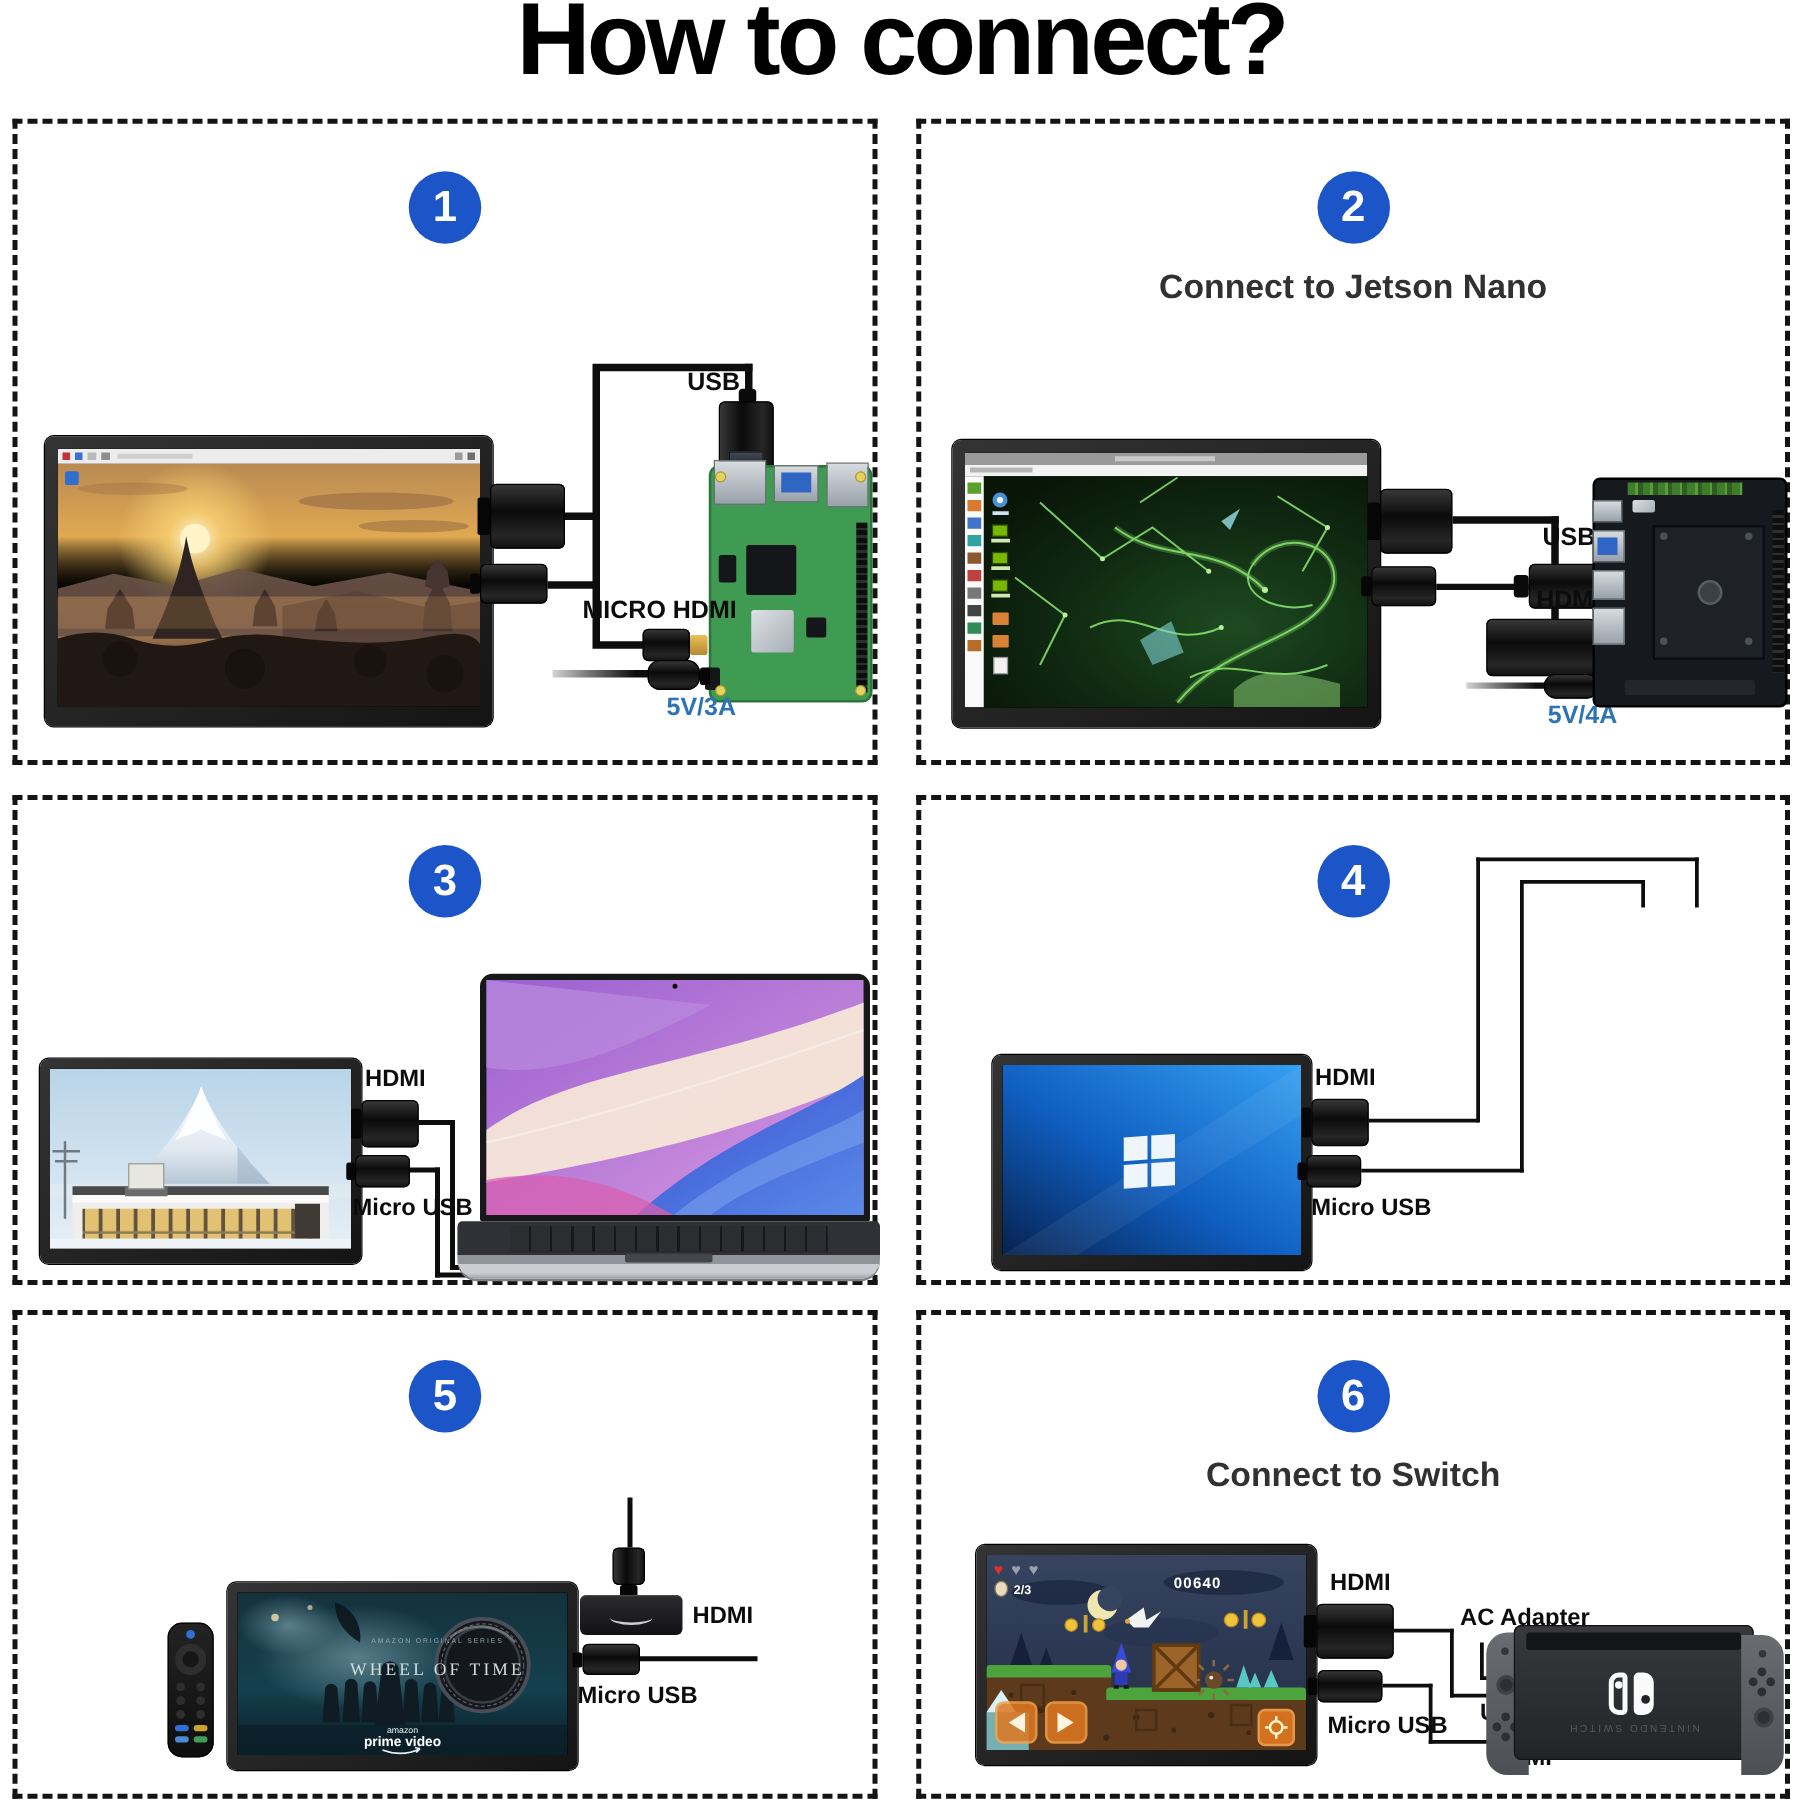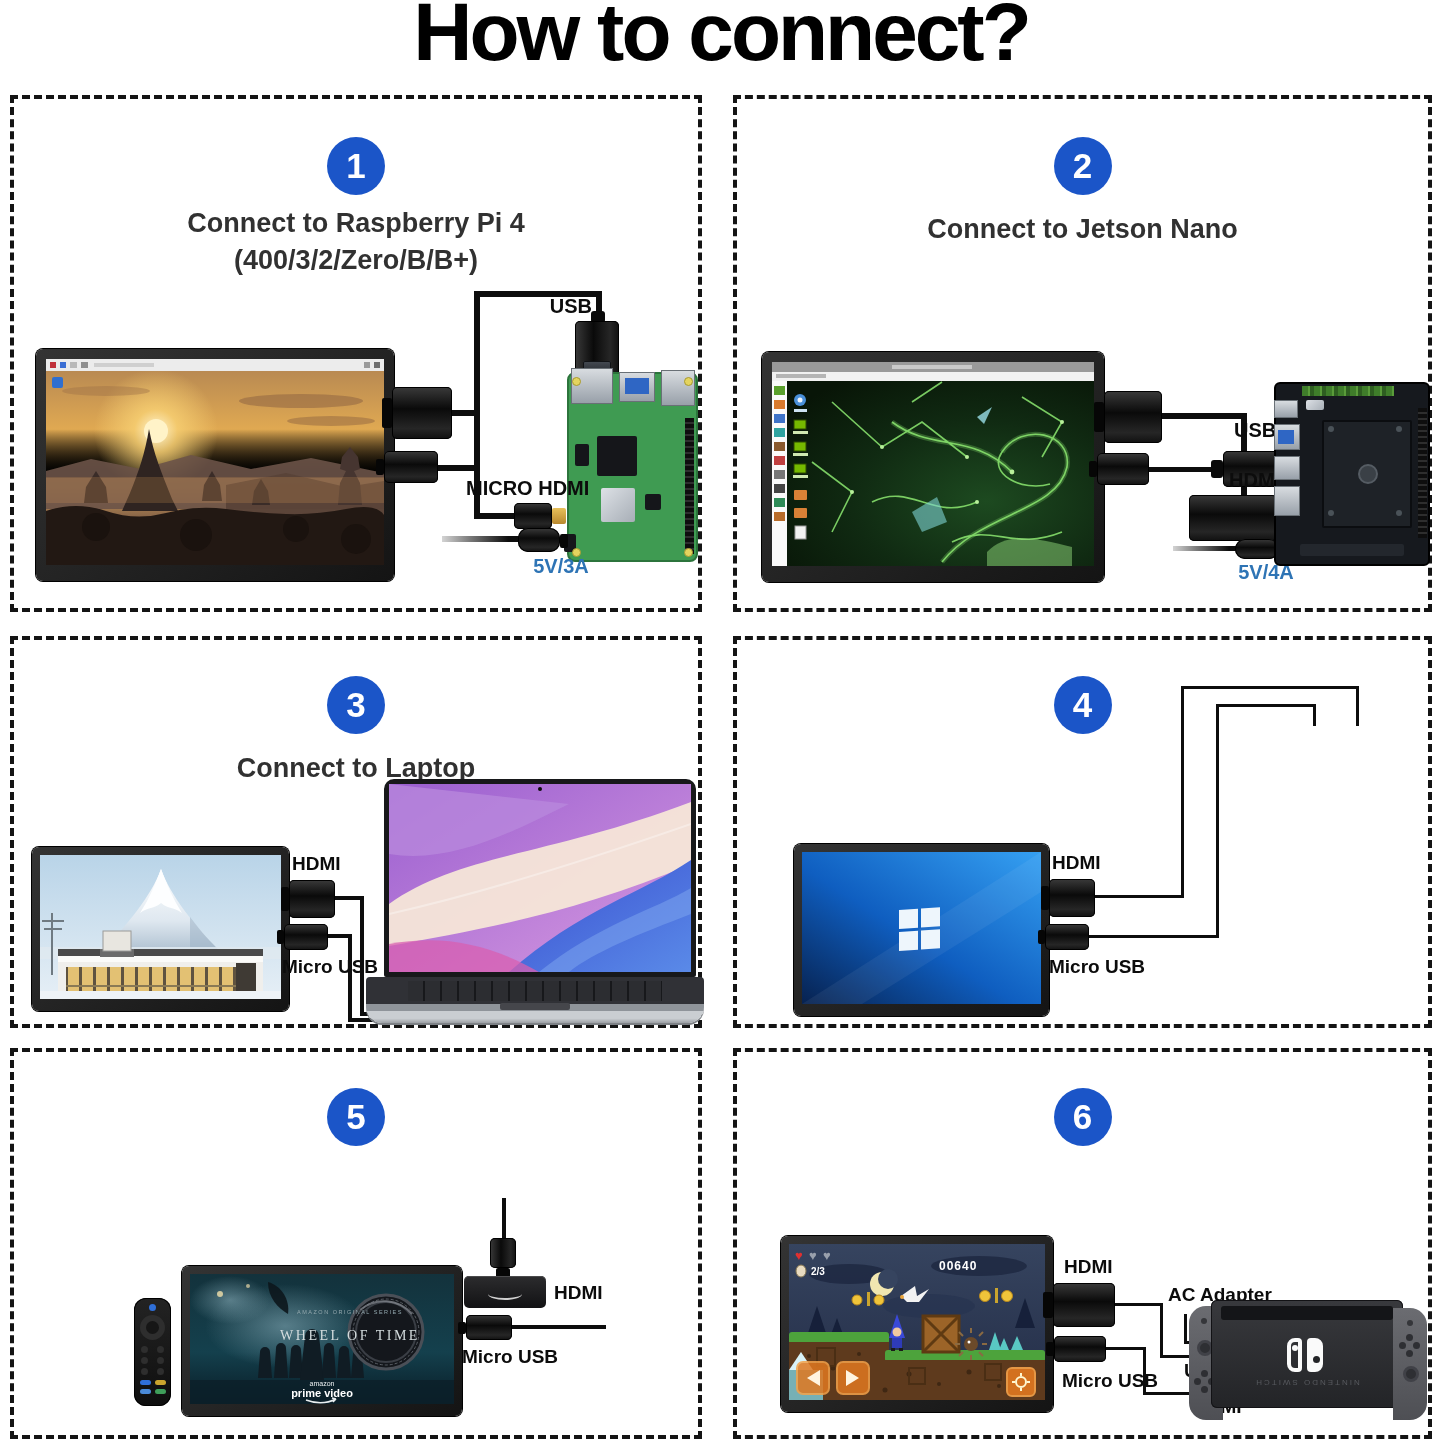--- a/index.html
+++ b/index.html
@@ -44,24 +44,20 @@
   .dot{position:absolute;border-radius:50%}
   .pill{position:absolute;border-radius:4px}
 </style>
 </head>
 <body>
 
 <div class="main-title">How to connect?</div>
 
 <div class="panel" style="left:10px;top:95px;width:692px;height:517px">
   <div class="badge" style="top:38px">1</div>
-  <div class="ptitle" style="top:106px">
-    <div>Connect to Raspberry Pi 4</div>
-    <div>(400/3/2/Zero/B/B+)</div>
-  </div>
 
   <div class="mon" style="left:22px;top:250px;width:358px;height:232px">
     <div class="scr pad-lg">
       <svg viewBox="0 0 338 206" preserveAspectRatio="none">
         <defs>
           <linearGradient id="sky1" x1="0" y1="0" x2="0" y2="1">
             <stop offset="0" stop-color="#b98a52"></stop>
               <stop offset="0.3" stop-color="#e0a952"></stop>
             <stop offset="0.55" stop-color="#efब75c" stop-opacity="0"></stop>
               <stop offset="0.55" stop-color="#edb35c"></stop>
@@ -265,23 +261,20 @@
     <div class="dot" style="left:52px;top:126px;width:6px;height:6px;background:#4a5258"></div>
     <div class="dot" style="left:120px;top:126px;width:6px;height:6px;background:#4a5258"></div>
     <div class="gpio" style="left:142px;top:24px;width:9px;height:130px"></div>
     <div class="chipS" style="left:30px;top:16px;width:18px;height:10px"></div>
     <div class="chip" style="left:24px;top:160px;width:104px;height:12px;background:#23272d"></div>
   </div>
 </div>
 
 <div class="panel" style="left:10px;top:636px;width:692px;height:392px">
   <div class="badge" style="top:36px">3</div>
-  <div class="ptitle" style="top:110px">
-    <div>Connect to Laptop</div>
-  </div>
 
   <div class="mon" style="left:18px;top:207px;width:257px;height:164px">
     <div class="scr pad-sm">
       <svg viewBox="0 0 241 144" preserveAspectRatio="none">
         <defs>
           <linearGradient id="sky3" x1="0" y1="0" x2="0" y2="1">
             <stop offset="0" stop-color="#b9d4e8"></stop>
               <stop offset="1" stop-color="#e6eff6"></stop>
           </linearGradient>
           <linearGradient id="fj" x1="0" y1="0" x2="0" y2="1">
@@ -476,20 +469,23 @@
   <div class="lbl sm" style="left:540px;top:230px">HDMI</div>
 
   <div class="tip" style="left:444px;top:270px;width:8px;height:12px"></div>
   <div class="plug" style="left:452px;top:263px;width:46px;height:25px"></div>
   <i class="wire" style="left:498px;top:273px;width:94px;height:4px"></i>
   <div class="lbl sm" style="left:448px;top:294px">Micro USB</div>
 </div>
 
 <div class="panel" style="left:733px;top:1048px;width:699px;height:391px">
   <div class="badge" style="top:36px">6</div>
+  <div class="ptitle" style="top:110px">
+    <div>Connect to Switch</div>
+  </div>
 
   <div class="mon" style="left:44px;top:184px;width:272px;height:176px">
     <div class="scr pad-sm">
       <svg viewBox="0 0 256 156" preserveAspectRatio="none">
         <defs>
           <linearGradient id="gsky" x1="0" y1="0" x2="0" y2="1">
             <stop offset="0" stop-color="#36445f"></stop>
               <stop offset="1" stop-color="#232d47"></stop>
           </linearGradient>
         </defs>

